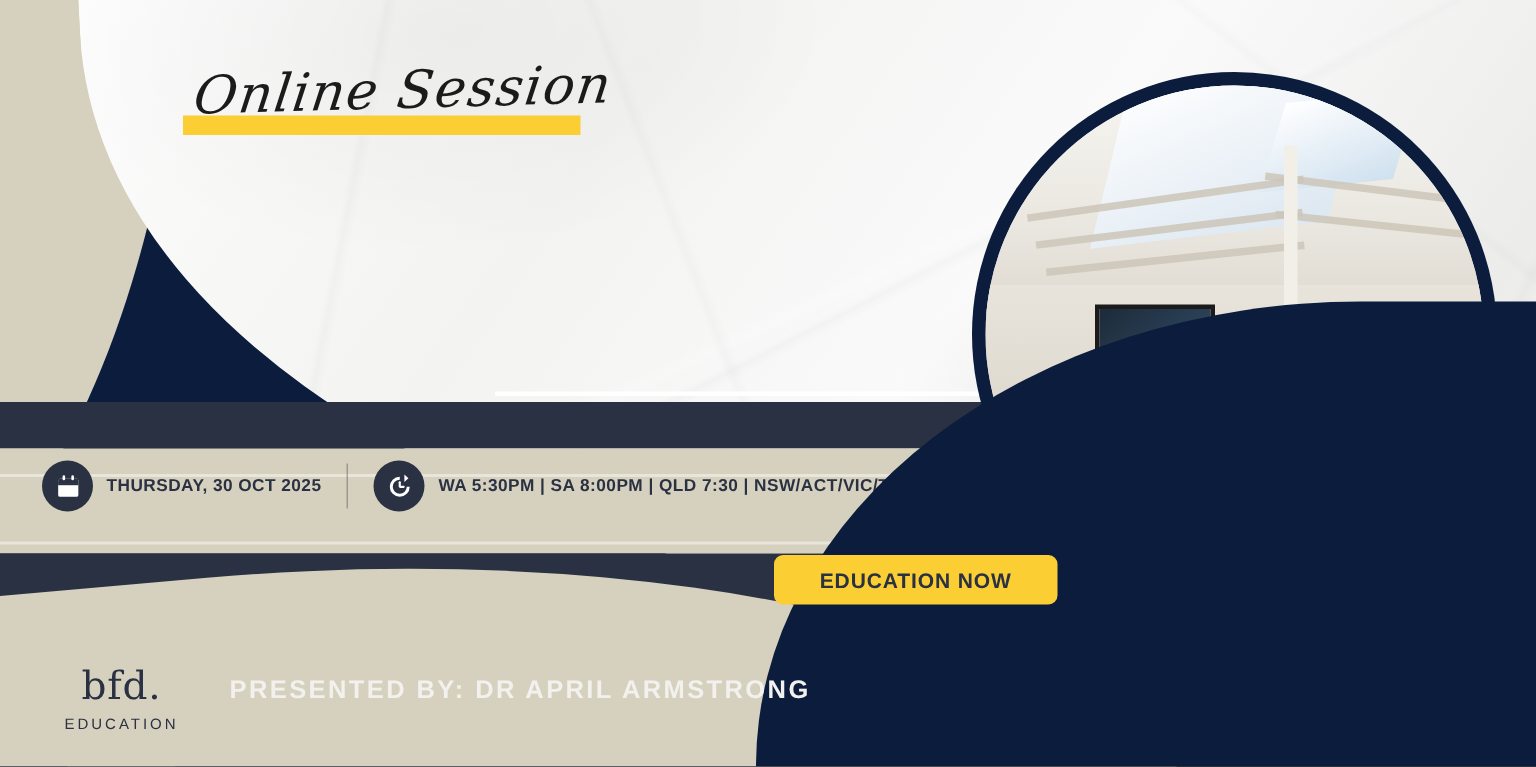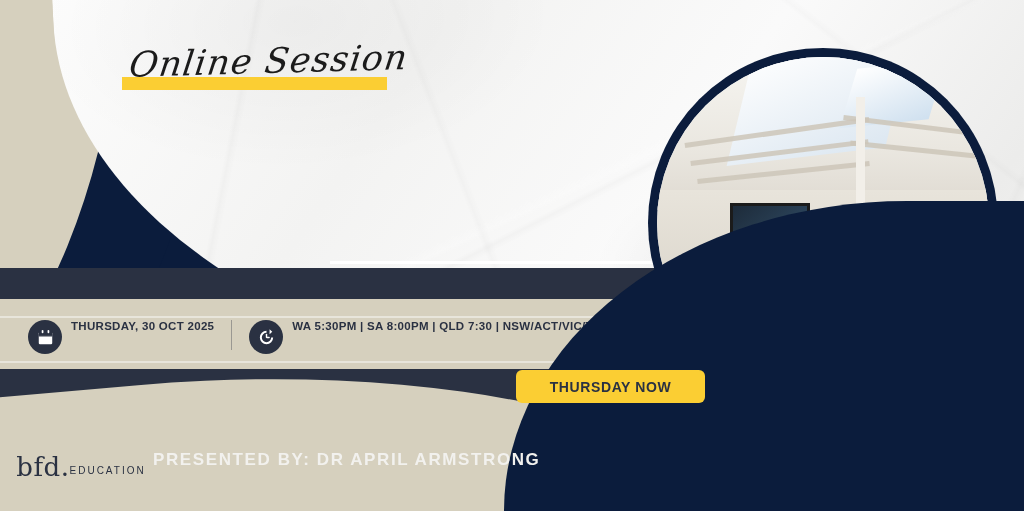--- a/index.html
+++ b/index.html
@@ -125,22 +125,22 @@
     font-weight:bold;
     font-size:52px;
     line-height:1.04;
     letter-spacing:1.2px;
     text-transform:uppercase;
   }
   .headline .l2{display:block;}
 
   
   .info-row{
-    position:absolute;left:28px;top:320px;height:40px;
-    display:flex;align-items:flex-start;
+    position:absolute;left:28px;top:304px;height:40px;
+    display:flex;align-items:center;
   }
   .icon-circle{
     width:34px;height:34px;border-radius:50%;
     background:#2A3142;
     display:flex;align-items:center;justify-content:center;
     flex:0 0 auto;
   }
   .info-text{
     font-size:11.5px;font-weight:bold;color:#2A3142;
     letter-spacing:.3px;white-space:nowrap;margin-left:9px;
@@ -194,21 +194,21 @@
     background:linear-gradient(180deg,#cbbda7,#a8967c);}
   .ph-table{position:absolute;background:#6d5b46;border-radius:2px;}
   .ph-person{position:absolute;border-radius:46% 46% 18% 18%;}
   .ph-head{position:absolute;border-radius:50%;}
   .ph-laptop{position:absolute;background:#b9c2c9;transform:skewX(-16deg);}
 
   
   .logo-box{
     position:absolute;left:45px;top:422px;width:72px;height:89px;
     background:#D6D0BE;
-    display:flex;flex-direction:row;align-items:center;justify-content:center;
+    display:flex;flex-direction:column;align-items:center;justify-content:center;
   }
   .logo-mark{
     font-family:"DejaVu Serif",serif;
     font-size:26px;color:#2A3142;line-height:1;letter-spacing:.5px;
   }
   .logo-sub{
     font-size:10px;color:#2A3142;letter-spacing:2px;margin-top:7px;
   }
   .presenter{
     position:absolute;left:153px;top:450px;
@@ -305,21 +305,21 @@
       <div class="ph-head" style="left:65.5%;top:52%;width:5.5%;height:5.5%;background:#2f2724;"></div>
       <div class="ph-person" style="left:84%;top:55%;width:9%;height:14%;background:#7e7468;"></div>
       <div class="ph-head" style="left:85.5%;top:51%;width:6%;height:6%;background:#342b27;"></div>
     </div>
   </div>
 
   <div class="footer-navy"></div>
   <div class="br-beige-sweep"></div>
   <div class="br-deep"></div>
 
-  <button class="register-btn">THURSDAY NOW</button>
+  <button class="register-btn">EDUCATION NOW</button>
 
   <div class="logo-box">
     <span class="logo-mark">bfd.</span>
     <span class="logo-sub">EDUCATION</span>
   </div>
   <div class="presenter">PRESENTED BY: DR APRIL ARMSTRONG</div>
 
 </div>
 
 </body></html>

